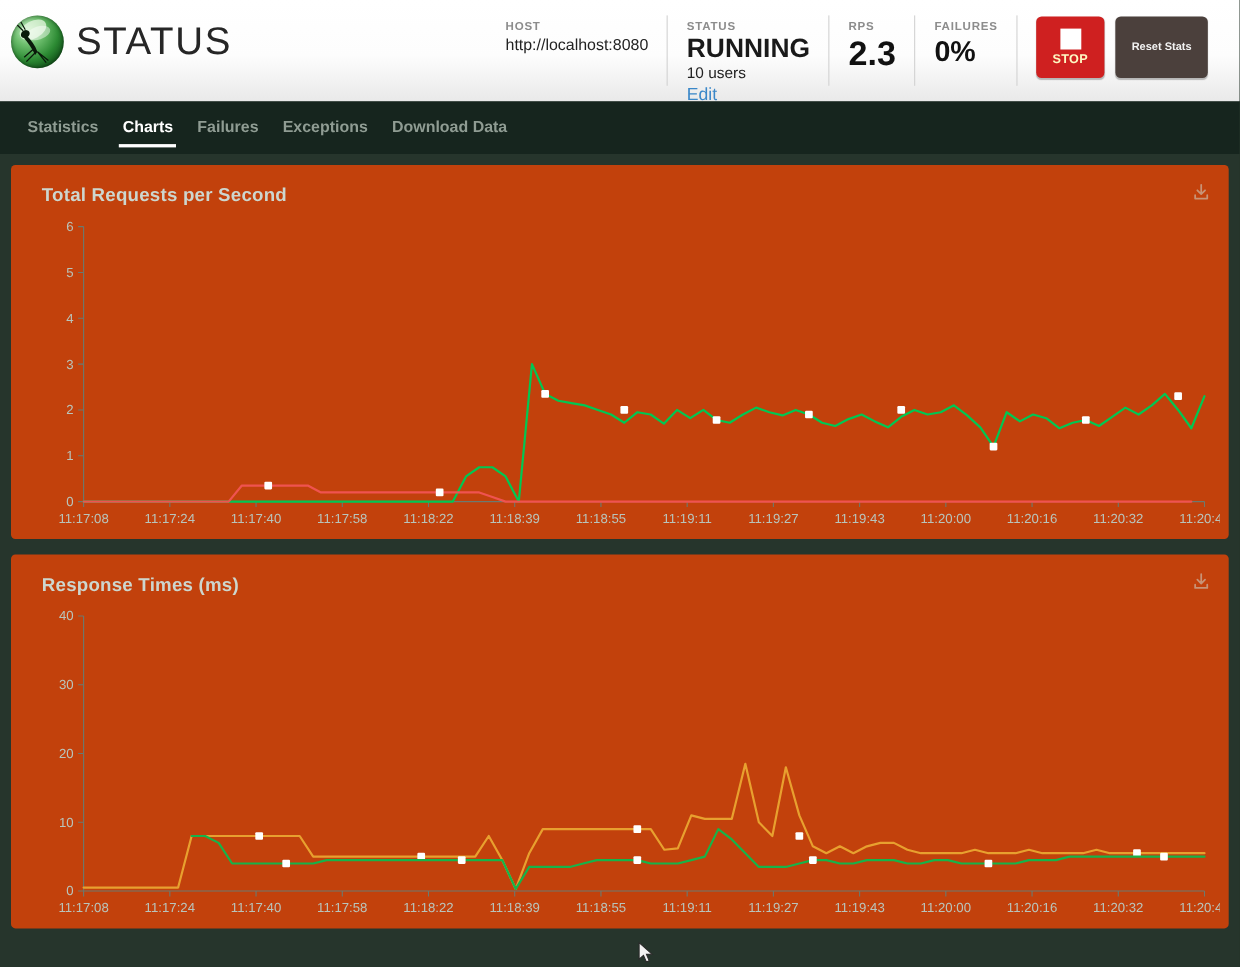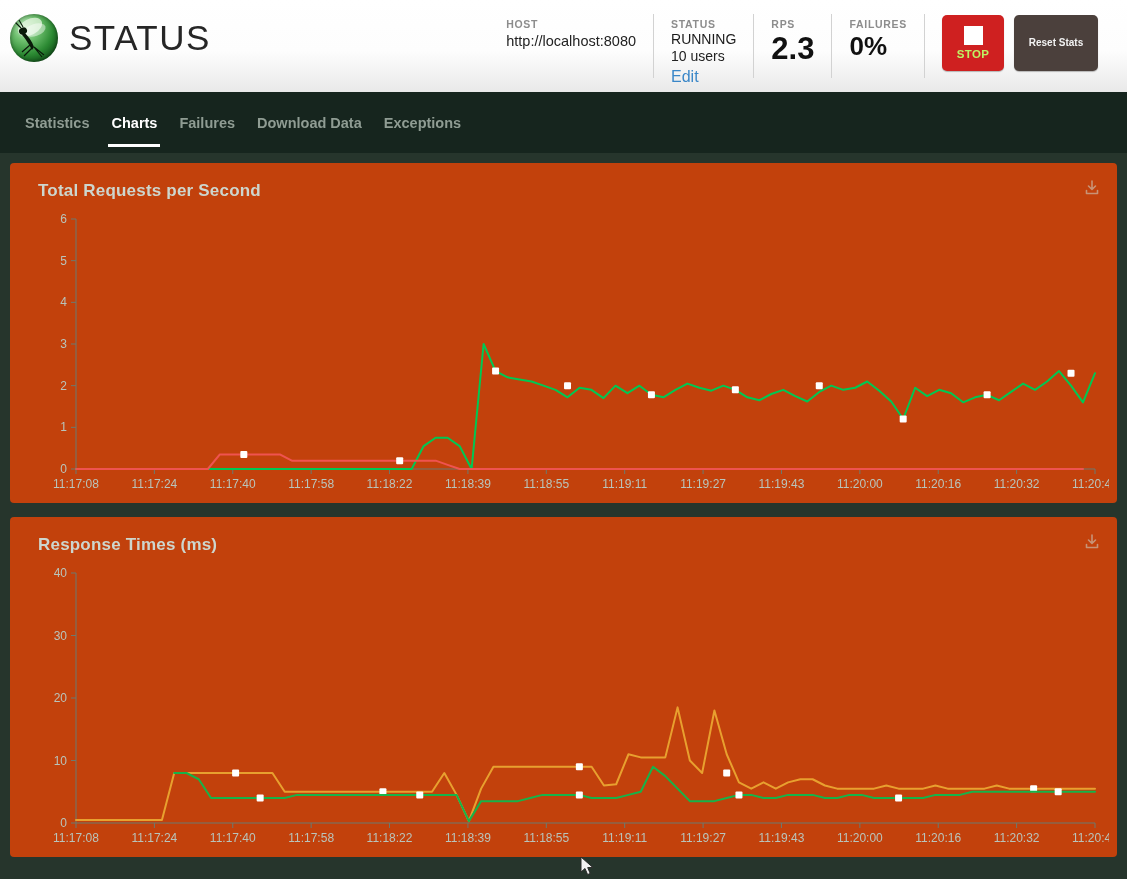--- a/index.html
+++ b/index.html
@@ -45,44 +45,44 @@
     padding: 4px 17px 0 17px;
     border-left: 1px solid #d2d2d2;
     display: flex; flex-direction: column;
     justify-content: flex-start;
   }
   .stat:first-child { border-left: none; }
   .stat-label {
     font-size: 10.5px; letter-spacing: .7px; color: #8c8c8c;
     font-weight: bold; text-transform: uppercase; margin-bottom: 2px;
   }
-  .stat-val-big { font-size: 14px; font-weight: normal; color: #1a1a1a; line-height: 1.05; }
+  .stat-val-big { font-size: 24px; font-weight: bold; color: #1a1a1a; line-height: 1.05; }
   .stat-val-huge { font-size: 31px; font-weight: bold; color: #111; line-height: 1.0; margin-top: 1px;}
   .stat-val-plain { font-size: 14px; color: #222; line-height: 1.35; }
   .stat-val-host { font-size: 14.5px; color: #222; line-height: 1.2; margin-top: 1px;}
   .stat-link { font-size: 16px; color: #3a87c8; cursor: pointer; line-height: 1.4; }
   .stat.buttons { border-left: 1px solid #d2d2d2; flex-direction: row; align-items: flex-start; gap: 10px; padding-top: 1px;}
 
   .btn-stop {
     width: 62px; height: 56px; background: #cf2020; border: none; border-radius: 5px;
-    color: #bef264; display: flex; flex-direction: column; align-items: center;
+    color: #fef9c3; display: flex; flex-direction: column; align-items: center;
     justify-content: center; cursor: pointer; gap: 3px;
     box-shadow: 0 1px 1px rgba(0,0,0,.25);
   }
   .stop-square { width: 19px; height: 19px; background: #fff; }
   .btn-stop span { font-size: 11.5px; font-weight: bold; letter-spacing: .3px; }
   .btn-reset {
     width: 84px; height: 56px; background: #4b403c; border: none; border-radius: 5px;
     color: #f2f2f2; font-size: 10px; font-weight: bold; line-height: 1.35;
     cursor: pointer; box-shadow: 0 1px 1px rgba(0,0,0,.25);
   }
 
   
   .nav {
-    height: 61px; background: #16251e;
+    height: 48px; background: #16251e;
     display: flex; align-items: stretch; padding-left: 14px;
   }
   .nav-item {
     display: flex; align-items: center; padding: 0 11px;
     font-size: 14.5px; font-weight: bold; color: #8f9c93;
     cursor: pointer; position: relative;
   }
   .nav-item.active { color: #ffffff; }
   .nav-item.active::after {
     content: ""; position: absolute; left: 8px; right: 8px; bottom: 6px;
@@ -155,22 +155,22 @@
       </button>
       <button class="btn-reset">Reset Stats</button>
     </div>
   </div>
 </div>
 
 <div class="nav">
   <div class="nav-item">Statistics</div>
   <div class="nav-item active">Charts</div>
   <div class="nav-item">Failures</div>
+  <div class="nav-item">Exceptions</div>
   <div class="nav-item">Download Data</div>
-  <div class="nav-item">Exceptions</div>
 </div>
 
 <div class="main">
 
   <div class="chart-panel">
     <div class="chart-title">Total Requests per Second</div>
     <span class="download-icon">
       <svg viewBox="0 0 18 18" width="18" height="18">
         <path d="M9 2 V10 M5.5 7 L9 10.5 L12.5 7" stroke="#cdd6ce" stroke-width="1.6" fill="none" stroke-linecap="round" stroke-linejoin="round"></path>
         <path d="M3.5 11.5 V14.5 H14.5 V11.5" stroke="#cdd6ce" stroke-width="1.6" fill="none" stroke-linecap="round" stroke-linejoin="round"></path>

